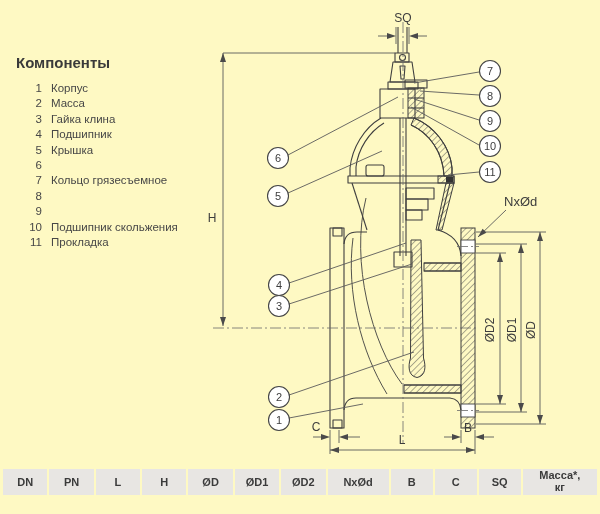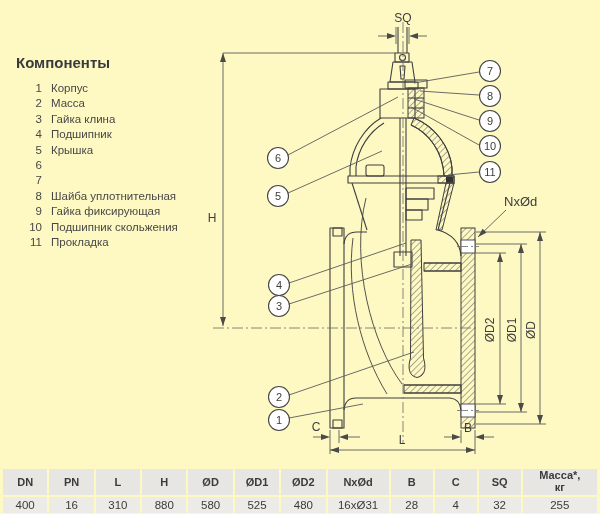--- a/index.html
+++ b/index.html
@@ -256,28 +256,27 @@
       </div>
     <div class="comp-row">
       <span class="comp-num">5</span>
       <span class="comp-label">Крышка</span>
       </div>
     <div class="comp-row">
       <span class="comp-num">6</span>
       </div>
     <div class="comp-row">
       <span class="comp-num">7</span>
+      <span class="comp-label">Кольцо грязесъемное</span>
       </div>
     <div class="comp-row">
       <span class="comp-num">8</span>
-      <span class="comp-label">Шайба уплотнительная</span>
       </div>
     <div class="comp-row">
       <span class="comp-num">9</span>
-      <span class="comp-label">Гайка фиксирующая</span>
       </div>
     <div class="comp-row">
       <span class="comp-num">10</span>
       <span class="comp-label">Подшипник скольжения</span>
       </div>
     <div class="comp-row">
       <span class="comp-num">11</span>
       <span class="comp-label">Прокладка</span>
       </div>
   </div>
@@ -308,30 +307,16 @@
       <th>ØD2</th>
       <th>NxØd</th>
       <th>B</th>
       <th>C</th>
       <th>SQ</th>
       <th class="two-line">
         <span>Масса*,</span>
         <span>кг</span>
       </th>
     </tr>
-    <tr>
-      <td>400</td>
-      <td>16</td>
-      <td>310</td>
-      <td>880</td>
-      <td>580</td>
-      <td>525</td>
-      <td>480</td>
-      <td>16xØ31</td>
-      <td>28</td>
-      <td>4</td>
-      <td>32</td>
-      <td>255</td>
-    </tr>
   </tbody>
     </table>
 
 </div>
 
 </body></html>

